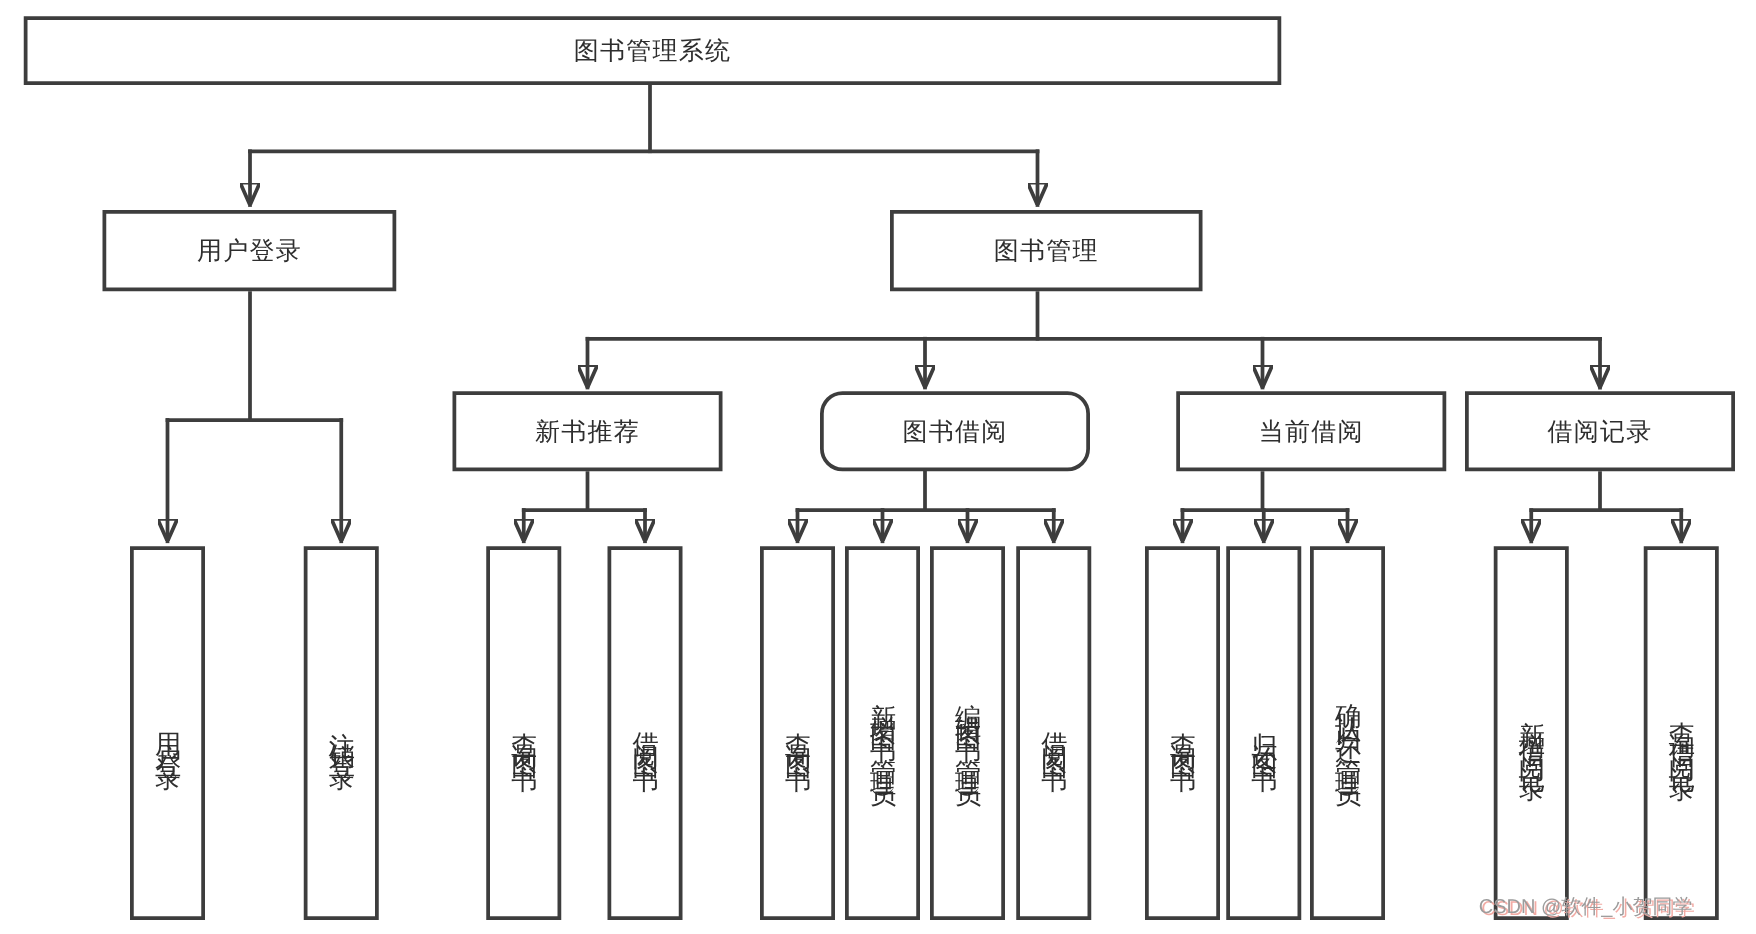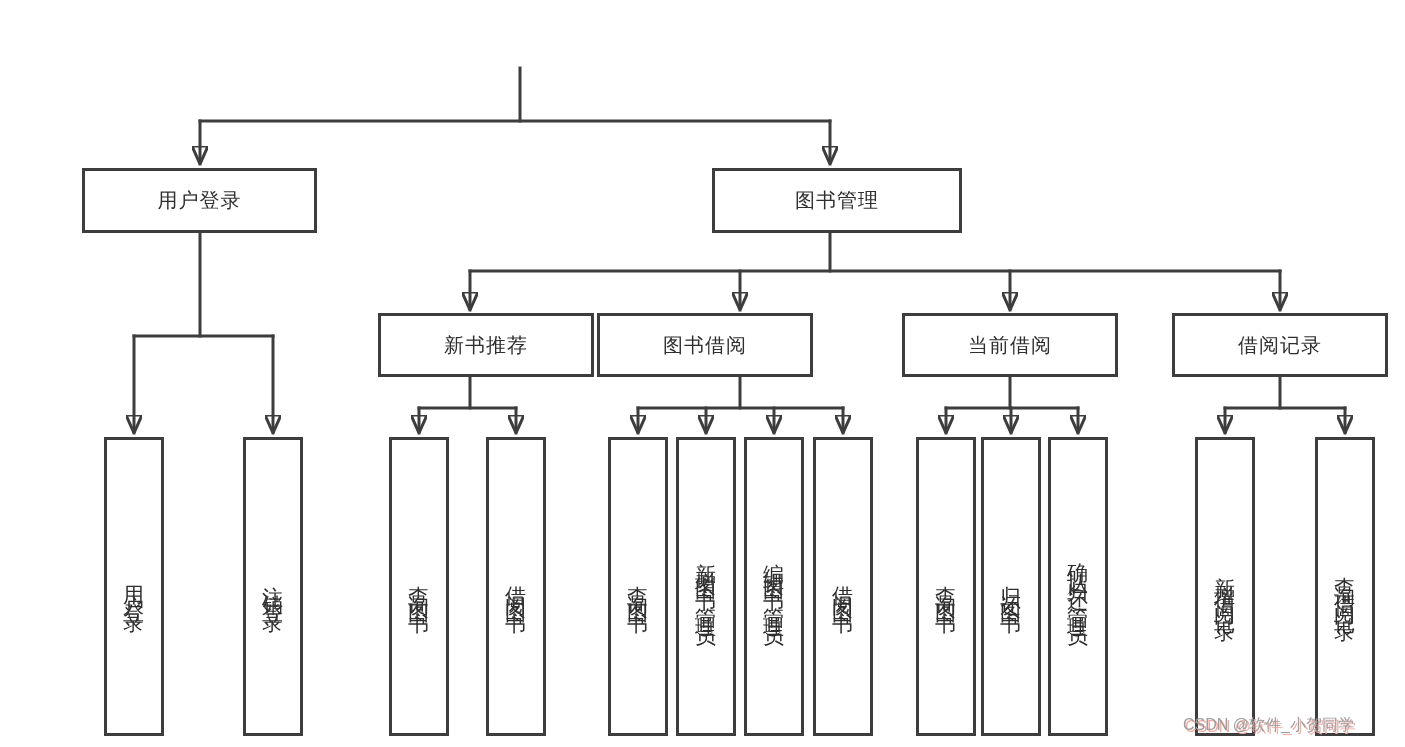--- a/index.html
+++ b/index.html
@@ -33,23 +33,23 @@
     letter-spacing:9px;
     line-height:1;
   }
   
   .n-root{left:19px;top:13px;width:1006px;height:55px;}
   
   .n-user-login{left:82px;top:168px;width:235px;height:65px;}
   .n-book-mgmt{left:712px;top:168px;width:250px;height:65px;}
   
   .lvl3{top:313px;width:216px;height:64px;}
-  .n-new-books{left:362px;margin-left:16px;}
-  .n-book-borrow{left:597px;}
-  .n-current-borrow{left:902px;}
+  .n-new-books{left:362px;}
+  .n-book-borrow{left:656px;border-radius:18px;}
+  .n-current-borrow{left:941px;}
   .n-borrow-records{left:1172px;}
   
   .leaf{top:437px;width:60px;height:299px;}
   .l-user-login{left:104px;}
   .l-logout{left:243px;}
   .l-nb-query{left:389px;}
   .l-nb-borrow{left:486px;}
   .l-bb-query{left:608px;}
   .l-bb-add{left:676px;}
   .l-bb-edit{left:744px;}
@@ -112,20 +112,21 @@
     <path d="M946,408 V433" marker-end="url(#arrow)"></path>
     <path d="M1011,408 V433" marker-end="url(#arrow)"></path>
     <path d="M1078,408 V433" marker-end="url(#arrow)"></path>
 
     <path d="M1280,377 V408"></path>
     <path d="M1225,408 H1345"></path>
     <path d="M1225,408 V433" marker-end="url(#arrow)"></path>
     <path d="M1345,408 V433" marker-end="url(#arrow)"></path>
   </svg>
 
+  <div class="node n-root">图书管理系统</div>
 
   <div class="node n-user-login">用户登录</div>
   <div class="node n-book-mgmt">图书管理</div>
 
   <div class="node lvl3 n-new-books">新书推荐</div>
   <div class="node lvl3 n-book-borrow">图书借阅</div>
   <div class="node lvl3 n-current-borrow">当前借阅</div>
   <div class="node lvl3 n-borrow-records">借阅记录</div>
 
   <div class="node vnode leaf l-user-login">用户登录</div>

